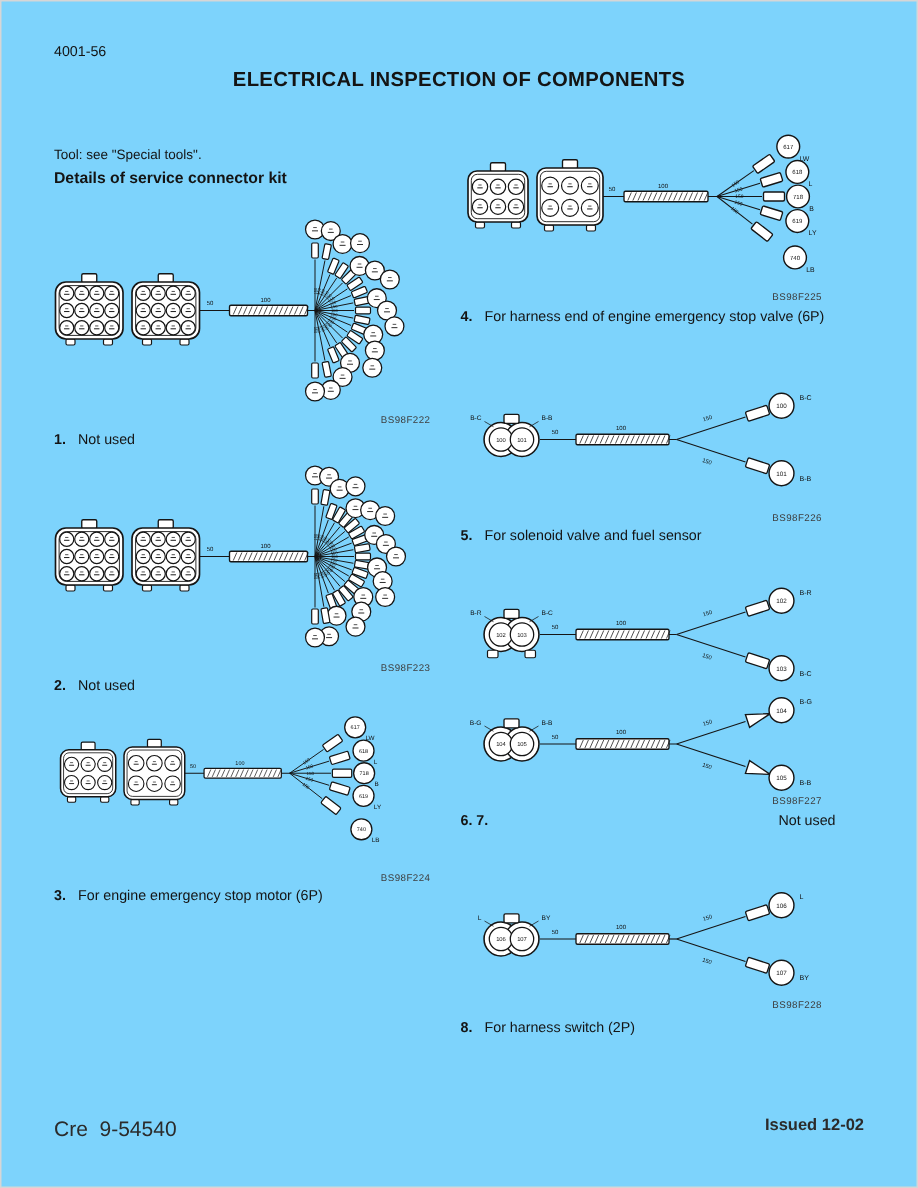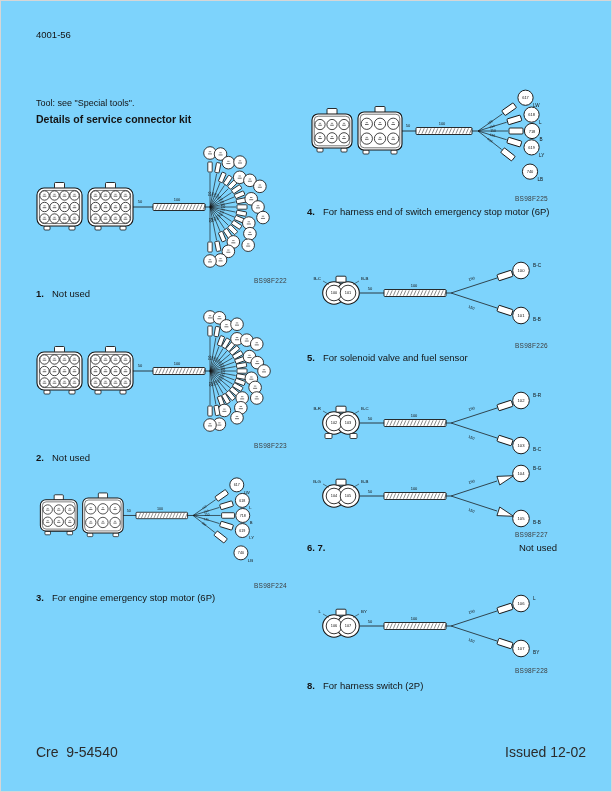--- a/index.html
+++ b/index.html
@@ -21,27 +21,28 @@
   #c-f226{left:303px;top:341px;width:244px;} #c-f227{left:303px;top:530px;width:244px;}
   #c-f228{left:303px;top:666px;width:244px;}
   .caption{position:absolute;font-size:9.5px;line-height:12px;display:flex;}
   .cap-no{font-weight:bold;flex:0 0 auto;min-width:16px;}
   .cap-text{flex:1;}
   #cap-f222{left:35px;top:287px;width:258px;} #cap-f223{left:35px;top:451px;width:258px;}
   #cap-f224{left:35px;top:591px;width:258px;} #cap-f225{left:306px;top:205px;width:244px;}
   #cap-f226{left:306px;top:351px;width:250px;} #cap-f227{left:306px;top:541px;width:250px;text-align:right;}
   #cap-f228{left:306px;top:679px;width:250px;}
   #footl{left:35px;top:743px;font-size:14px;white-space:pre;color:#2b2b2b;}
-  #footr{right:25px;top:743px;font-size:14px;color:#2b2b2b;}
+  #footr{right:35px;top:743px;font-size:11px;color:#2b2b2b;font-weight:bold;}
 </style>
 </head>
 <body>
 
 <div class="page">
   <div class="abs" id="pagenum">4001-56</div>
+  <div class="abs" id="title">ELECTRICAL INSPECTION OF COMPONENTS</div>
   <div class="abs" id="tool">Tool: see "Special tools".</div>
   <div class="abs" id="subsect">Details of service connector kit</div>
 
   <div class="diagram" id="d-f222"><svg width="260" height="150" viewBox="0 0 260 150">
         <rect x="25.5" y="44.5" width="10" height="6" rx="1" fill="#fff" stroke="#151515" stroke-width="0.9"></rect>
         <rect x="15" y="88" width="6" height="4" rx="1" fill="#fff" stroke="#151515" stroke-width="0.8"></rect>
         <rect x="40" y="88" width="6" height="4" rx="1" fill="#fff" stroke="#151515" stroke-width="0.8"></rect>
         <rect x="8" y="50" width="45" height="38" rx="7" fill="#fff" stroke="#151515" stroke-width="1.1"></rect>
         <rect x="10.4" y="52.4" width="40.2" height="33.2" rx="5" fill="#fff" stroke="#151515" stroke-width="0.6"></rect>
         <circle cx="15.5" cy="57.5" r="4.7" fill="#fff" stroke="#151515" stroke-width="0.8"></circle>
@@ -674,21 +675,21 @@
         <line x1="174" y1="44" x2="197.64032260820167" y2="62.469844259769744" stroke="#151515" stroke-width="0.7"></line>
         <text x="185.82016130410082" y="54.23492212988487" font-size="3.3" text-anchor="middle" fill="#111" font-family="&quot;Liberation Sans&quot;,sans-serif" transform="rotate(38 185.82016130410082 53.23492212988487)">150</text>
         <rect x="196.94440863705543" y="64.395136062375" width="14" height="6" rx="1" fill="#fff" stroke="#151515" stroke-width="0.9" transform="rotate(38 203.94440863705543 67.395136062375)"></rect>
         <circle cx="226.00870973804365" cy="84.63365737149344" r="7.6" fill="#fff" stroke="#151515" stroke-width="0.95"></circle>
         <text x="226.00870973804365" y="86.13365737149344" font-size="4" text-anchor="middle" fill="#111" font-family="&quot;Liberation Sans&quot;,sans-serif">740</text>
         <text x="233.50870973804365" y="94.13365737149344" font-size="4.6" text-anchor="start" fill="#111" font-family="&quot;Liberation Sans&quot;,sans-serif">LB</text>
       </svg></div>
   <div class="figcode" id="c-f225">BS98F225</div>
   <div class="caption" id="cap-f225">
     <span class="cap-no">4.</span>
-    <span class="cap-text">For harness end of switch emergency stop motor (6P)</span>
+    <span class="cap-text">For harness end of engine emergency stop valve (6P)</span>
   </div>
 
   <div class="diagram" id="d-f226"><svg width="282" height="76" viewBox="0 0 282 76">
         <circle cx="30" cy="36" r="11.3" fill="#fff" stroke="#151515" stroke-width="1.05"></circle>
         <circle cx="44" cy="36" r="11.3" fill="#fff" stroke="#151515" stroke-width="1.05"></circle>
         <rect x="32" y="19.2" width="10" height="6" rx="1" fill="#fff" stroke="#151515" stroke-width="0.9"></rect>
         <circle cx="30" cy="36" r="7.8" fill="#fff" stroke="#151515" stroke-width="0.85"></circle>
         <circle cx="44" cy="36" r="7.8" fill="#fff" stroke="#151515" stroke-width="0.85"></circle>
         <text x="30" y="37.4" font-size="3.9" text-anchor="middle" fill="#111" font-family="&quot;Liberation Sans&quot;,sans-serif">100</text>
         <text x="44" y="37.4" font-size="3.9" text-anchor="middle" fill="#111" font-family="&quot;Liberation Sans&quot;,sans-serif">101</text>

